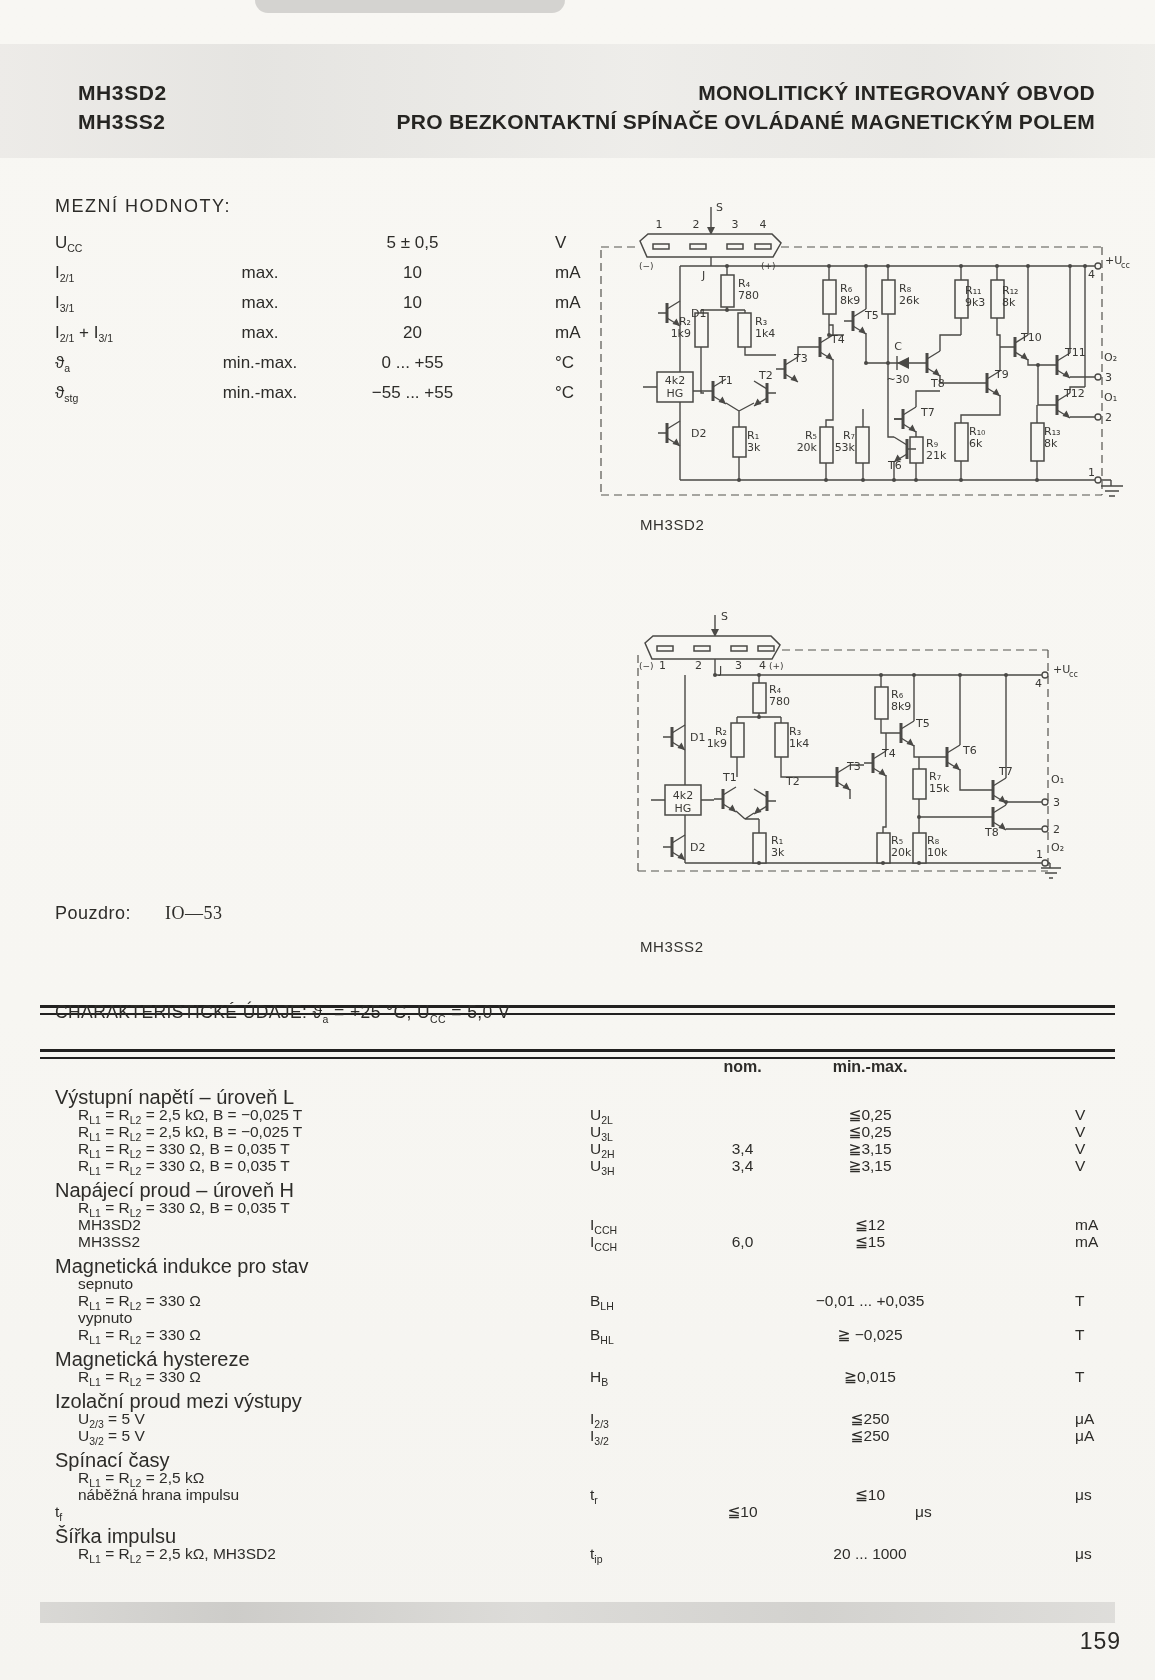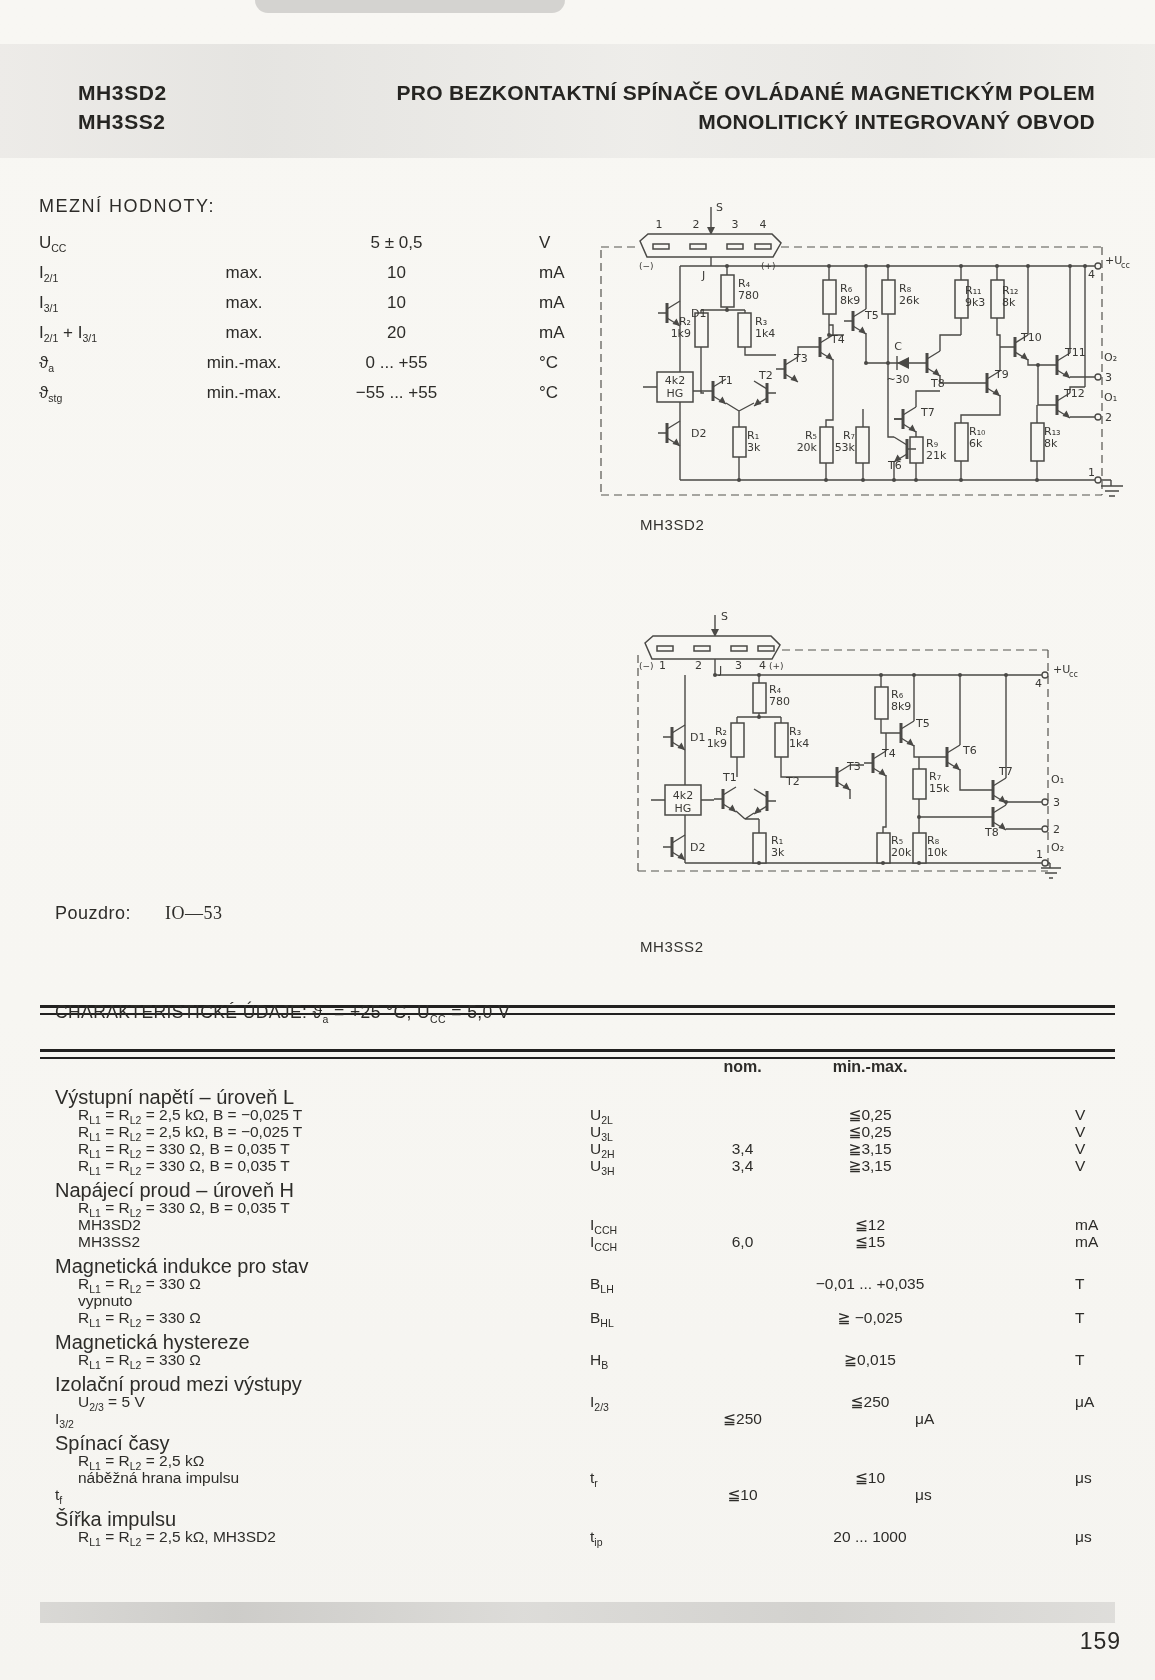--- a/index.html
+++ b/index.html
@@ -9,21 +9,21 @@
     font-family:"Liberation Sans", sans-serif;
     color:#2d2c29; overflow:hidden;
   }
   .top-smudge{position:absolute;left:255px;top:0;width:310px;height:13px;background:#c8c7c4;opacity:.75;border-radius:0 0 40px 40px;}
   .header-band{position:absolute;left:0;top:44px;width:100%;height:114px;
     background:linear-gradient(90deg,#ebe9e6 0%,#e2e1de 22%,#ecebe8 55%,#e6e5e2 80%,#eeede9 100%);opacity:.85;}
   .bottom-band{position:absolute;left:40px;top:1602px;width:1075px;height:21px;
     background:linear-gradient(90deg,#d6d5d2,#c9c8c5 18%,#dad9d6 45%,#cfcecb 72%,#dcdbd8);opacity:.9;}
   .partnos{position:absolute;left:78px;top:78px;font-weight:bold;font-size:21px;line-height:29px;letter-spacing:.6px;color:#262522;}
   .title{position:absolute;top:78px;right:60px;text-align:right;font-weight:bold;font-size:21px;line-height:29px;letter-spacing:.3px;color:#262522;}
-  .limits{position:absolute;left:39px;top:196px;width:560px;}
+  .limits{position:absolute;left:55px;top:196px;width:560px;}
   .limits-heading{font-size:18px;letter-spacing:1.5px;margin-bottom:16px;}
   .limit-row{display:grid;grid-template-columns:150px 110px 195px 150px;height:30px;font-size:17px;align-items:baseline;}
   .l-qual{text-align:center;}
   .l-val{text-align:center;}
   .l-unit{padding-left:45px;}
   sub{font-size:10.5px;line-height:0;}
   .sch{position:absolute;width:560px;height:310px;}
   #sch1{left:595px;top:195px;}
   #sch2{left:595px;top:575px;}
   svg{display:block;}
@@ -61,22 +61,22 @@
 <div class="page">
   <div class="top-smudge"></div>
   <div class="header-band"></div>
   <div class="bottom-band"></div>
 
   <div class="partnos">
     <div>MH3SD2</div>
     <div>MH3SS2</div>
   </div>
   <div class="title">
+    <div>MONOLITICKÝ INTEGROVANÝ OBVOD</div>
     <div>PRO BEZKONTAKTNÍ SPÍNAČE OVLÁDANÉ MAGNETICKÝM POLEM</div>
-    <div>MONOLITICKÝ INTEGROVANÝ OBVOD</div>
   </div>
 
   <div class="limits">
     <div class="limits-heading">MEZNÍ HODNOTY:</div>
     <div id="limit-rows">
         <div class="limit-row">
           <div class="l-sym">U<sub>CC</sub></div>
           <div class="l-qual"></div>
           <div class="l-val">5 ± 0,5</div>
           <div class="l-unit">V</div>
@@ -452,20 +452,27 @@
         </div>
         <div class="char-row">
           <div class="c-label">MH3SS2</div>
           <div class="c-sym">I<sub>CCH</sub></div>
           <div class="c-nom">6,0</div>
           <div class="c-mm">≦15</div>
           <div class="c-unit">mA</div>
         </div>
         <div class="cgroup-title">Magnetická indukce pro stav</div>
         <div class="char-row">
+          <div class="c-label">sepnuto</div>
+          <div class="c-sym"></div>
+          <div class="c-nom"></div>
+          <div class="c-mm"></div>
+          <div class="c-unit"></div>
+        </div>
+        <div class="char-row">
           <div class="c-label">R<sub>L1</sub> = R<sub>L2</sub> = 330 Ω</div>
           <div class="c-sym">B<sub>LH</sub></div>
           <div class="c-nom"></div>
           <div class="c-mm">−0,01 ... +0,035</div>
           <div class="c-unit">T</div>
         </div>
         <div class="char-row">
           <div class="c-label">vypnuto</div>
           <div class="c-sym"></div>
           <div class="c-nom"></div>
@@ -489,20 +496,21 @@
         </div>
         <div class="cgroup-title">Izolační proud mezi výstupy</div>
         <div class="char-row">
           <div class="c-label">U<sub>2/3</sub> = 5 V</div>
           <div class="c-sym">I<sub>2/3</sub></div>
           <div class="c-nom"></div>
           <div class="c-mm">≦250</div>
           <div class="c-unit">μA</div>
         </div>
         <div class="char-row">
+          <div class="c-label">U<sub>3/2</sub> = 5 V</div>
           <div class="c-sym">I<sub>3/2</sub></div>
           <div class="c-nom"></div>
           <div class="c-mm">≦250</div>
           <div class="c-unit">μA</div>
         </div>
         <div class="cgroup-title">Spínací časy</div>
         <div class="char-row">
           <div class="c-label">R<sub>L1</sub> = R<sub>L2</sub> = 2,5 kΩ</div>
           <div class="c-sym"></div>
           <div class="c-nom"></div>

